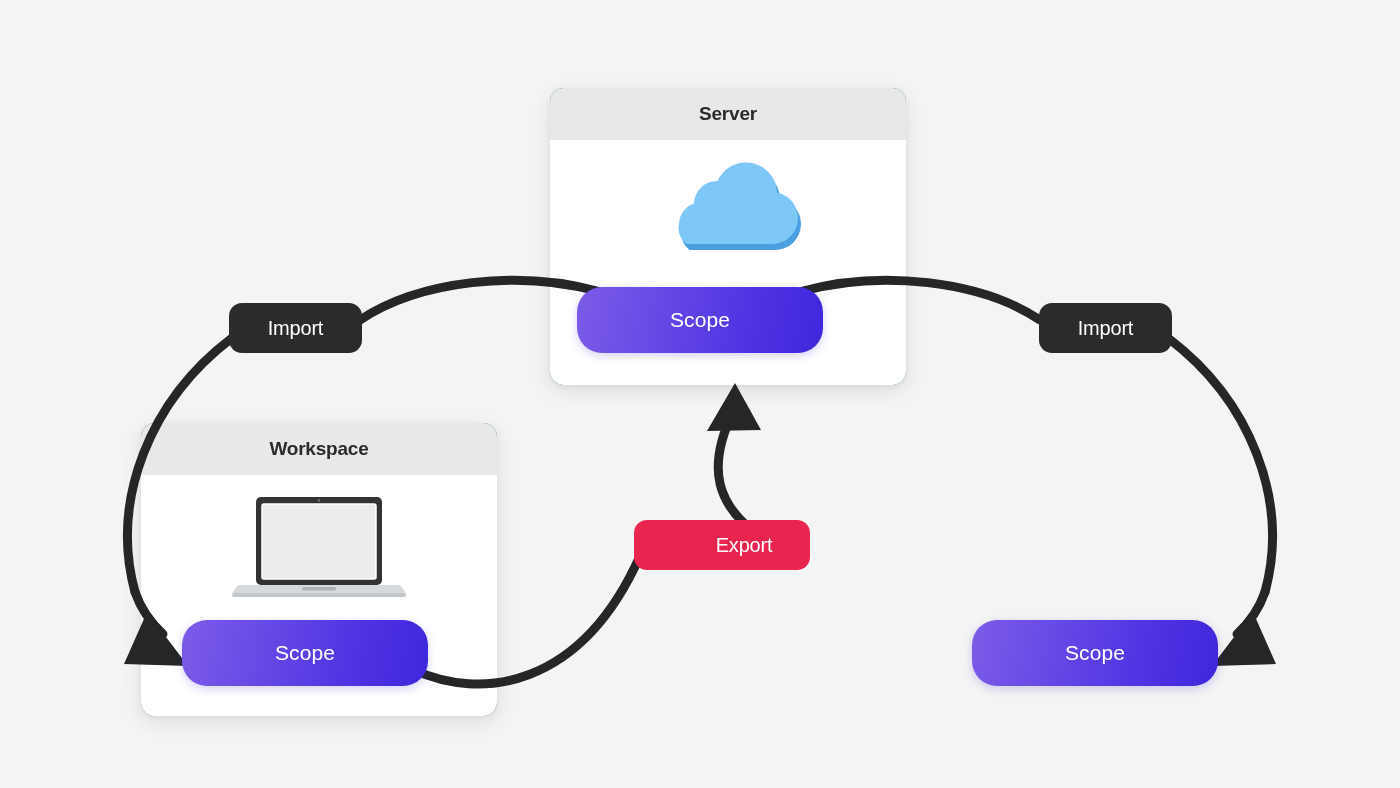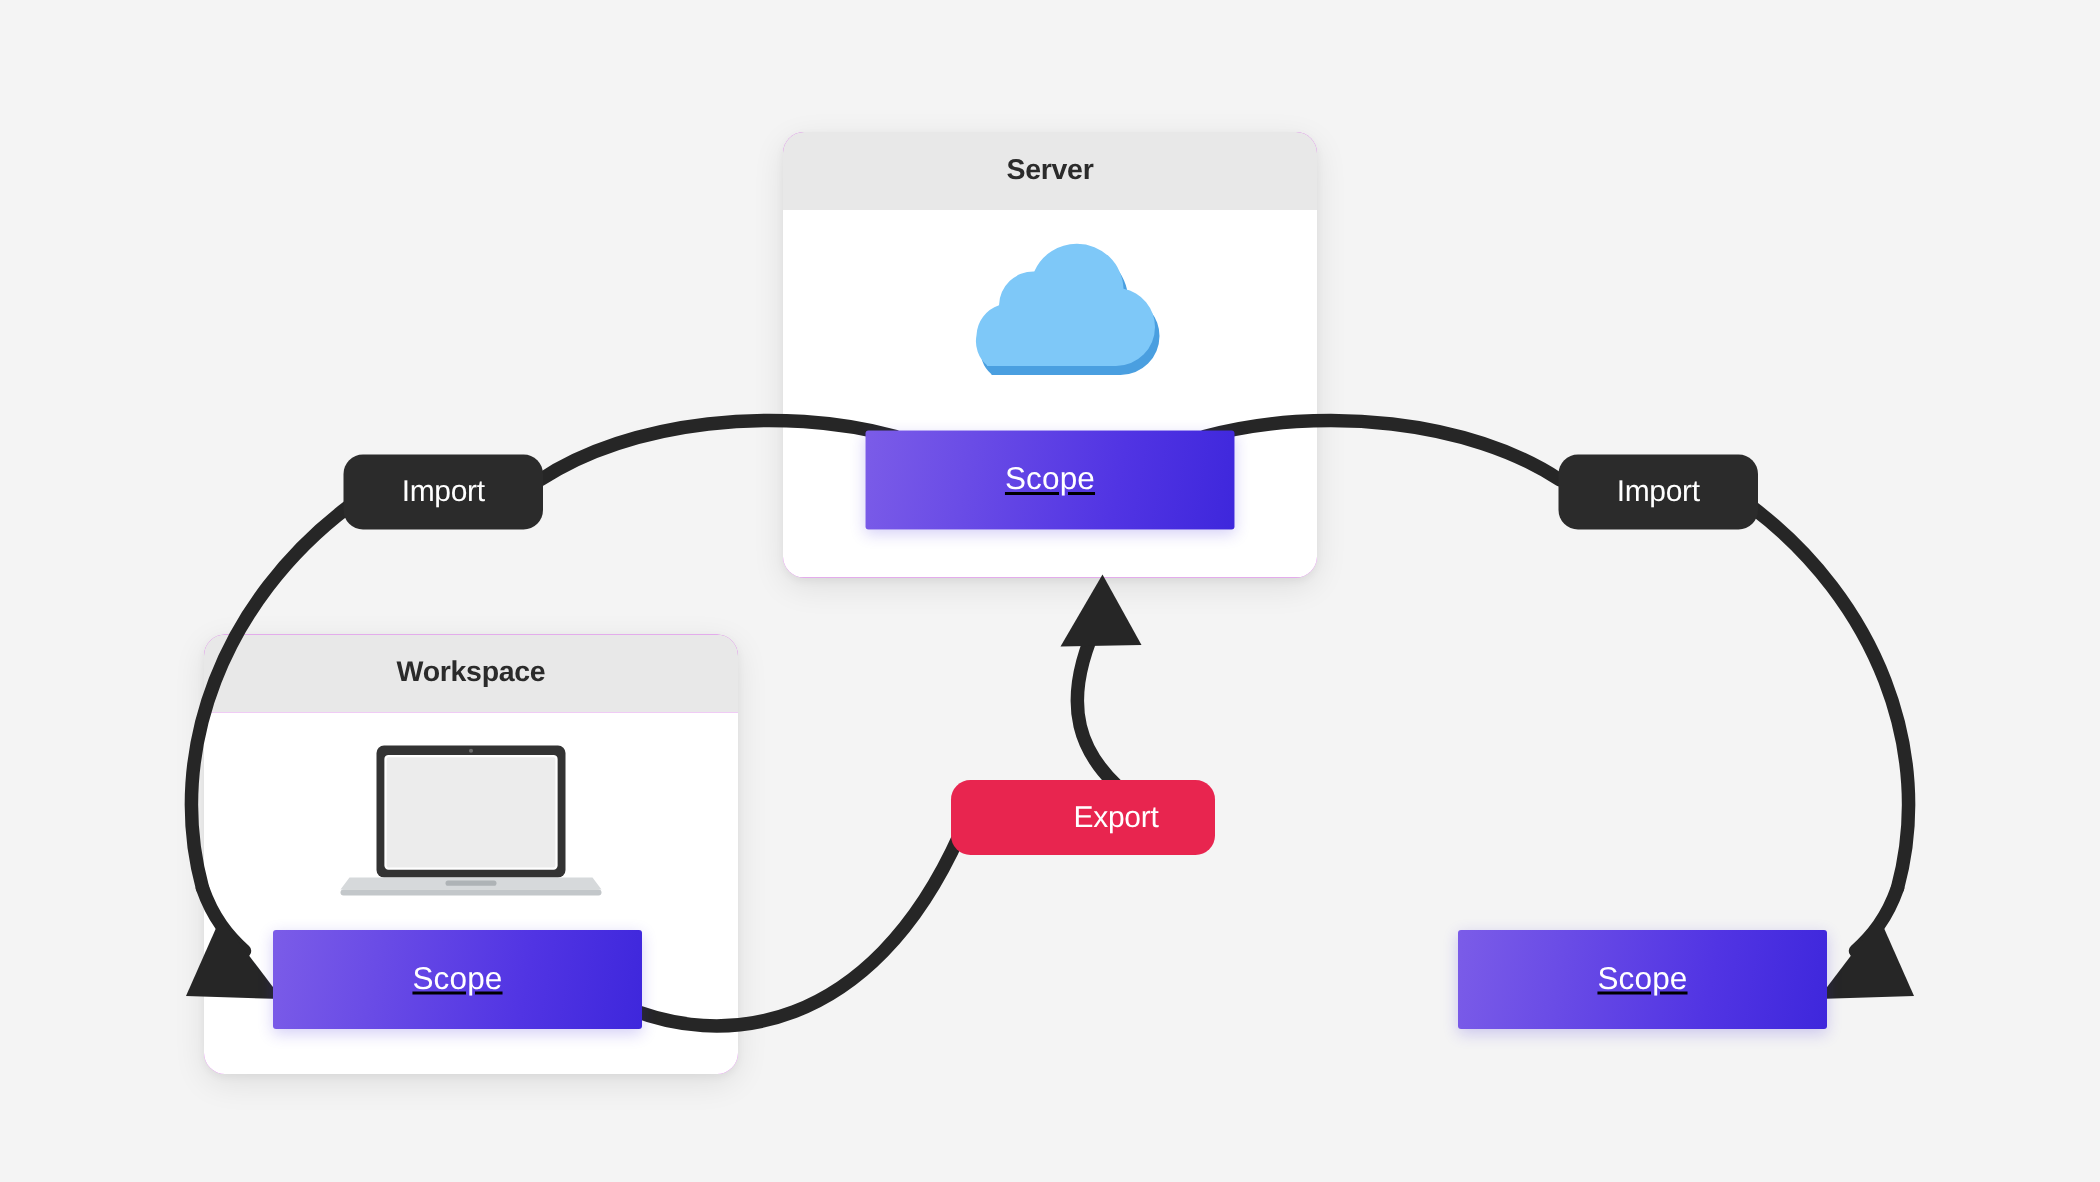--- a/index.html
+++ b/index.html
@@ -19,25 +19,26 @@
     position: absolute;
     inset: 0;
     width: 1400px;
     height: 788px;
     background: #f4f4f4;
   }
 
   
   .card {
     position: absolute;
-    background: #d946ef;
+    background: #0f766e;
     border-radius: 14px;
     box-shadow: 0 6px 22px rgba(0,0,0,0.09), 0 2px 6px rgba(0,0,0,0.05);
     overflow: hidden;
     z-index: 2;
+    margin-left: 28px;
   }
   .card-header {
     height: 52px;
     background: #e8e8e8;
     display: flex;
     align-items: center;
     justify-content: center;
   }
   .card-header-title {
     font-size: 19px;
@@ -45,21 +46,21 @@
     color: #2b2b2b;
     letter-spacing: -0.2px;
   }
   .card-body {
     position: relative;
     height: calc(100% - 52px);
     background: #ffffff;
   }
 
   #card-server   { left: 522px; top: 88px;  width: 356px; height: 297px; }
-  #card-ws       { left: 136px; top: 423px; width: 356px; height: 293px; }
+  #card-ws       { left: 113px; top: 423px; width: 356px; height: 293px; }
   #card-bitws    { left: 917px; top: 423px; width: 356px; height: 293px; }
 
   
   .cloud-wrap {
     position: absolute;
     left: 50%;
     transform: translateX(-50%);
     top: 12px;
     width: 160px;
     height: 110px;
@@ -71,28 +72,27 @@
     left: 50%;
     transform: translateX(-50%);
     top: 14px;
     width: 190px;
     height: 120px;
   }
 
   
   .scope-pill {
     position: absolute;
-    border-radius: 2px;
+    border-radius: 25px;
     background: linear-gradient(100deg, #7b5ce8 0%, #6a4ce6 28%, #5134e3 68%, #3e27dc 100%);
     display: flex;
     align-items: center;
     justify-content: center;
     box-shadow: 0 3px 10px rgba(62,39,220,0.22);
     z-index: 4;
-    text-decoration: underline;
   }
   .scope-label {
     color: #ffffff;
     font-size: 21px;
     font-weight: normal;
     letter-spacing: 0.1px;
   }
   #scope-server { left: 577px; top: 287px; width: 246px; height: 66px; }
   #scope-ws     { left: 182px; top: 620px; width: 246px; height: 66px; }
   #scope-bitws  { left: 972px; top: 620px; width: 246px; height: 66px; }

